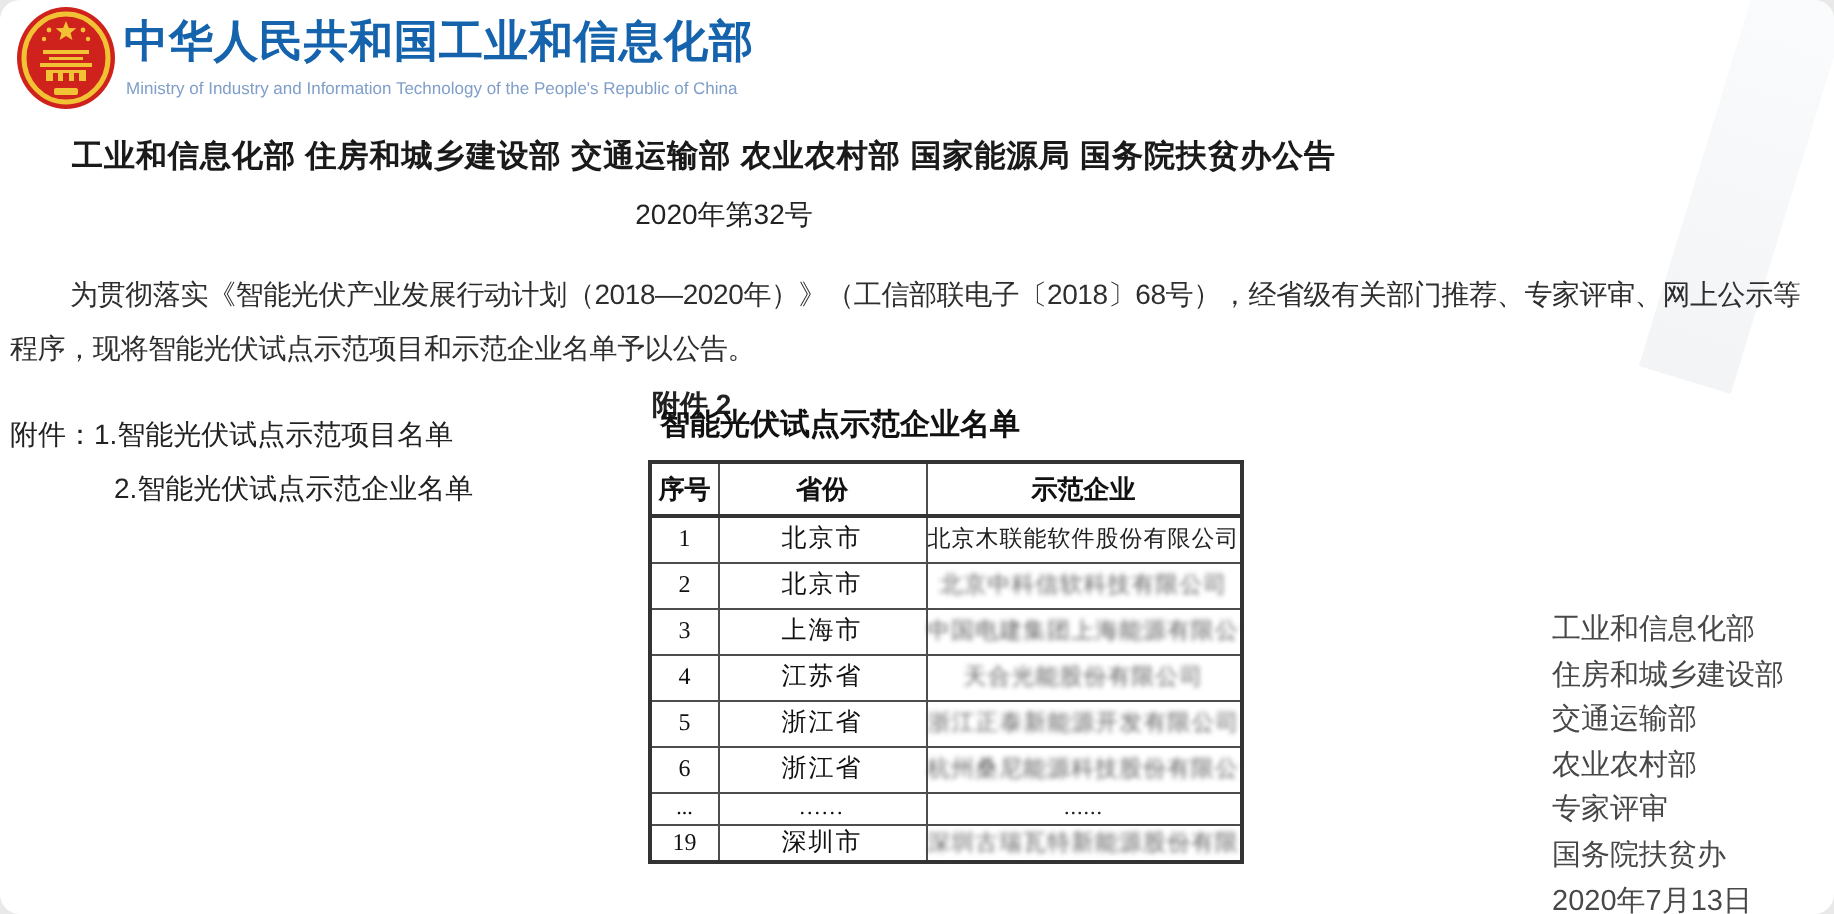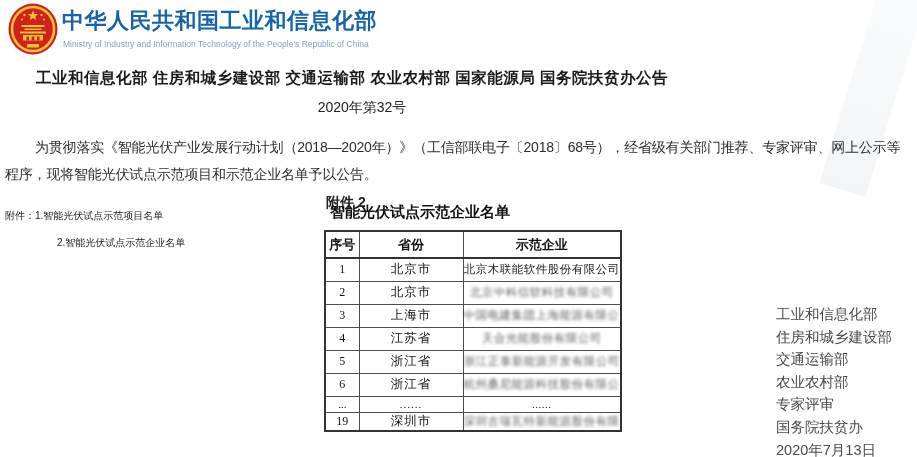--- a/index.html
+++ b/index.html
@@ -1,19 +1,19 @@
 <!DOCTYPE html>
 <html><head>
 <meta charset="utf-8">
 <style>
   * { margin:0; padding:0; box-sizing:border-box; }
   html,body { background:#e9e9e9; }
   #app {
     position:relative; width:917px; height:457px; background:#ffffff;
-    overflow:hidden; font-family:"Liberation Sans","DejaVu Sans",sans-serif;
+    overflow:hidden; font-family:"Liberation Sans","DejaVu Sans",sans-serif;border-radius:10px;
   }
   .layer { position:absolute; z-index:1; }
 
   
   .deco {
     position:absolute; z-index:0; left:852px; top:-35px; width:48px; height:230px;
     background:linear-gradient(180deg,#fbfcfd,#f2f4f6);
     transform:rotate(17deg);
   }
   .emblem { left:8px; top:3px; width:50px; height:52px; }
@@ -35,21 +35,21 @@
   .doc-num {
     left:0; top:99px; width:724px; text-align:center; font-size:14px; color:#222;
   }
 
   
   .body-line { font-size:14px; color:#2e2e2e; letter-spacing:-0.2px; white-space:nowrap; }
   .bl1 { left:35px; top:139px; }
   .bl2 { left:5px;  top:166px; }
 
   
-  .attach { font-size:10px; color:#222; white-space:nowrap; }
+  .attach { font-size:14px; color:#222; white-space:nowrap; }
   .at1 { left:5px;  top:209px; }
   .at2 { left:57px; top:236px; }
 
   
   .annex-label { left:326px; top:194px; font-size:14px; font-weight:bold; color:#222; }
   .table-title {
     left:330px; top:203px; width:296px; text-align:left;
     font-family:"Liberation Serif","DejaVu Serif",serif;
     font-size:15px; font-weight:bold; color:#111; white-space:nowrap;
   }

